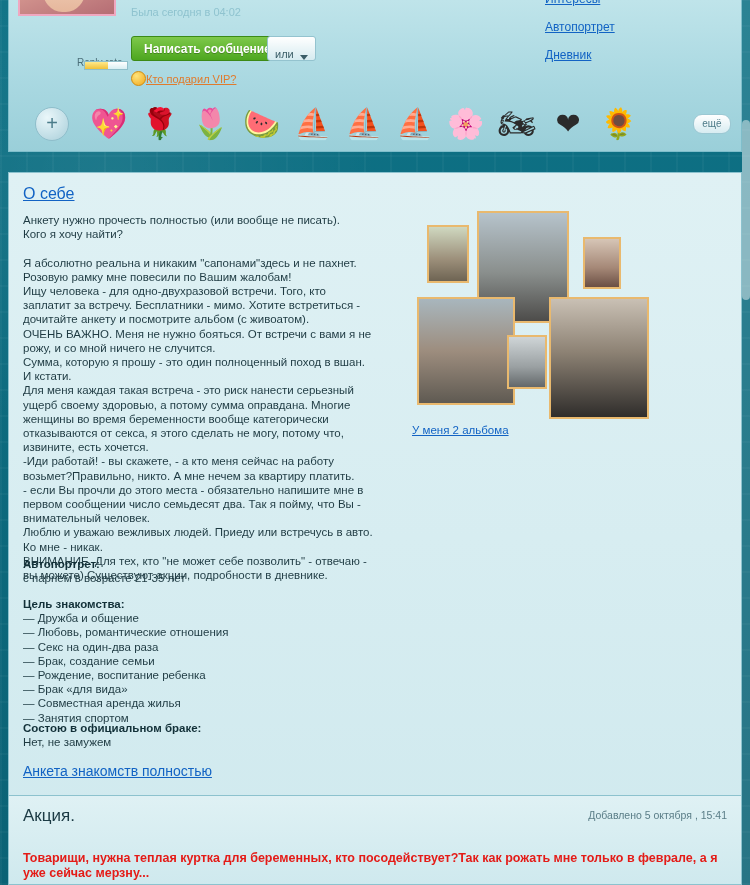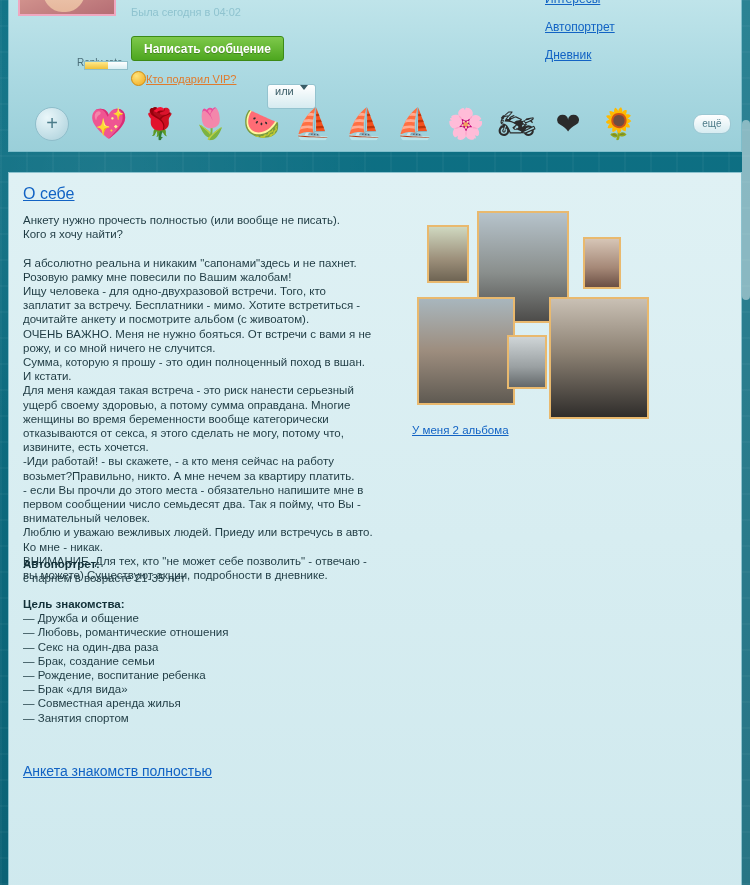--- a/index.html
+++ b/index.html
@@ -118,29 +118,28 @@
     border-radius: 3px;
     cursor: pointer;
   }
   .or-button {
     position: absolute;
     left: 258px;
     top: 36px;
     height: 23px;
     padding: 0 7px;
     display: flex;
-    align-items: flex-start;
+    align-items: flex-end;
     gap: 6px;
     font-size: 11px;
     color: #3a5d67;
     background: linear-gradient(180deg, #ffffff 0%, #d6ebf0 100%);
     border: 1px solid #94c3cf;
     border-radius: 3px;
     cursor: pointer;
-    margin-top: 48px;
   }
   .caret-down {
     width: 0; height: 0;
     border-left: 4px solid transparent;
     border-right: 4px solid transparent;
     border-top: 5px solid #3a5d67;
   }
 
   .vip-row {
     position: absolute;
@@ -453,20 +452,24 @@
       <span>— Дружба и общение</span><br>
       <span>— Любовь, романтические отношения</span><br>
       <span>— Секс на один-два раза</span><br>
       <span>— Брак, создание семьи</span><br>
       <span>— Рождение, воспитание ребенка</span><br>
       <span>— Брак «для вида»</span><br>
       <span>— Совместная аренда жилья</span><br>
       <span>— Занятия спортом</span>
     </div>
 
+    <div class="section-block sb3">
+      <b>Состою в официальном браке:</b><br>
+      <span>Нет, не замужем</span>
+    </div>
 
     <div class="full-profile-link">Анкета знакомств полностью</div>
 
     <div class="collage">
       <div class="ph ph-a">
         <div class="sky" style="background:linear-gradient(180deg,#cfd8c0 0%,#9c8f7a 60%,#6e6453 100%)"></div>
       </div>
       <div class="ph ph-b">
         <div class="sky" style="background:linear-gradient(180deg,#b6c3cb 0%,#8a8f8d 55%,#4d4c4a 100%)"></div>
       </div>
@@ -480,17 +483,22 @@
         <div class="sky" style="background:linear-gradient(180deg,#cfd5d7 0%,#9aa0a2 60%,#63686a 100%)"></div>
       </div>
       <div class="ph ph-f">
         <div class="sky" style="background:linear-gradient(180deg,#c9c0b4 0%,#8d8274 45%,#2f2d2b 100%)"></div>
       </div>
     </div>
 
     <div class="albums-link">У меня 2 альбома</div>
   </div>
 
+  <div class="post-panel">
+    <div class="post-title">Акция.</div>
+    <div class="post-date">Добавлено 5 октября , 15:41</div>
+    <div class="post-body">Товарищи, нужна теплая куртка для беременных, кто посодействует?Так как рожать мне только в феврале, а я уже сейчас мерзну...</div>
+  </div>
 
   <div class="scrollbar">
       <i></i>
     </div>
 </div>
 
 </body></html>

